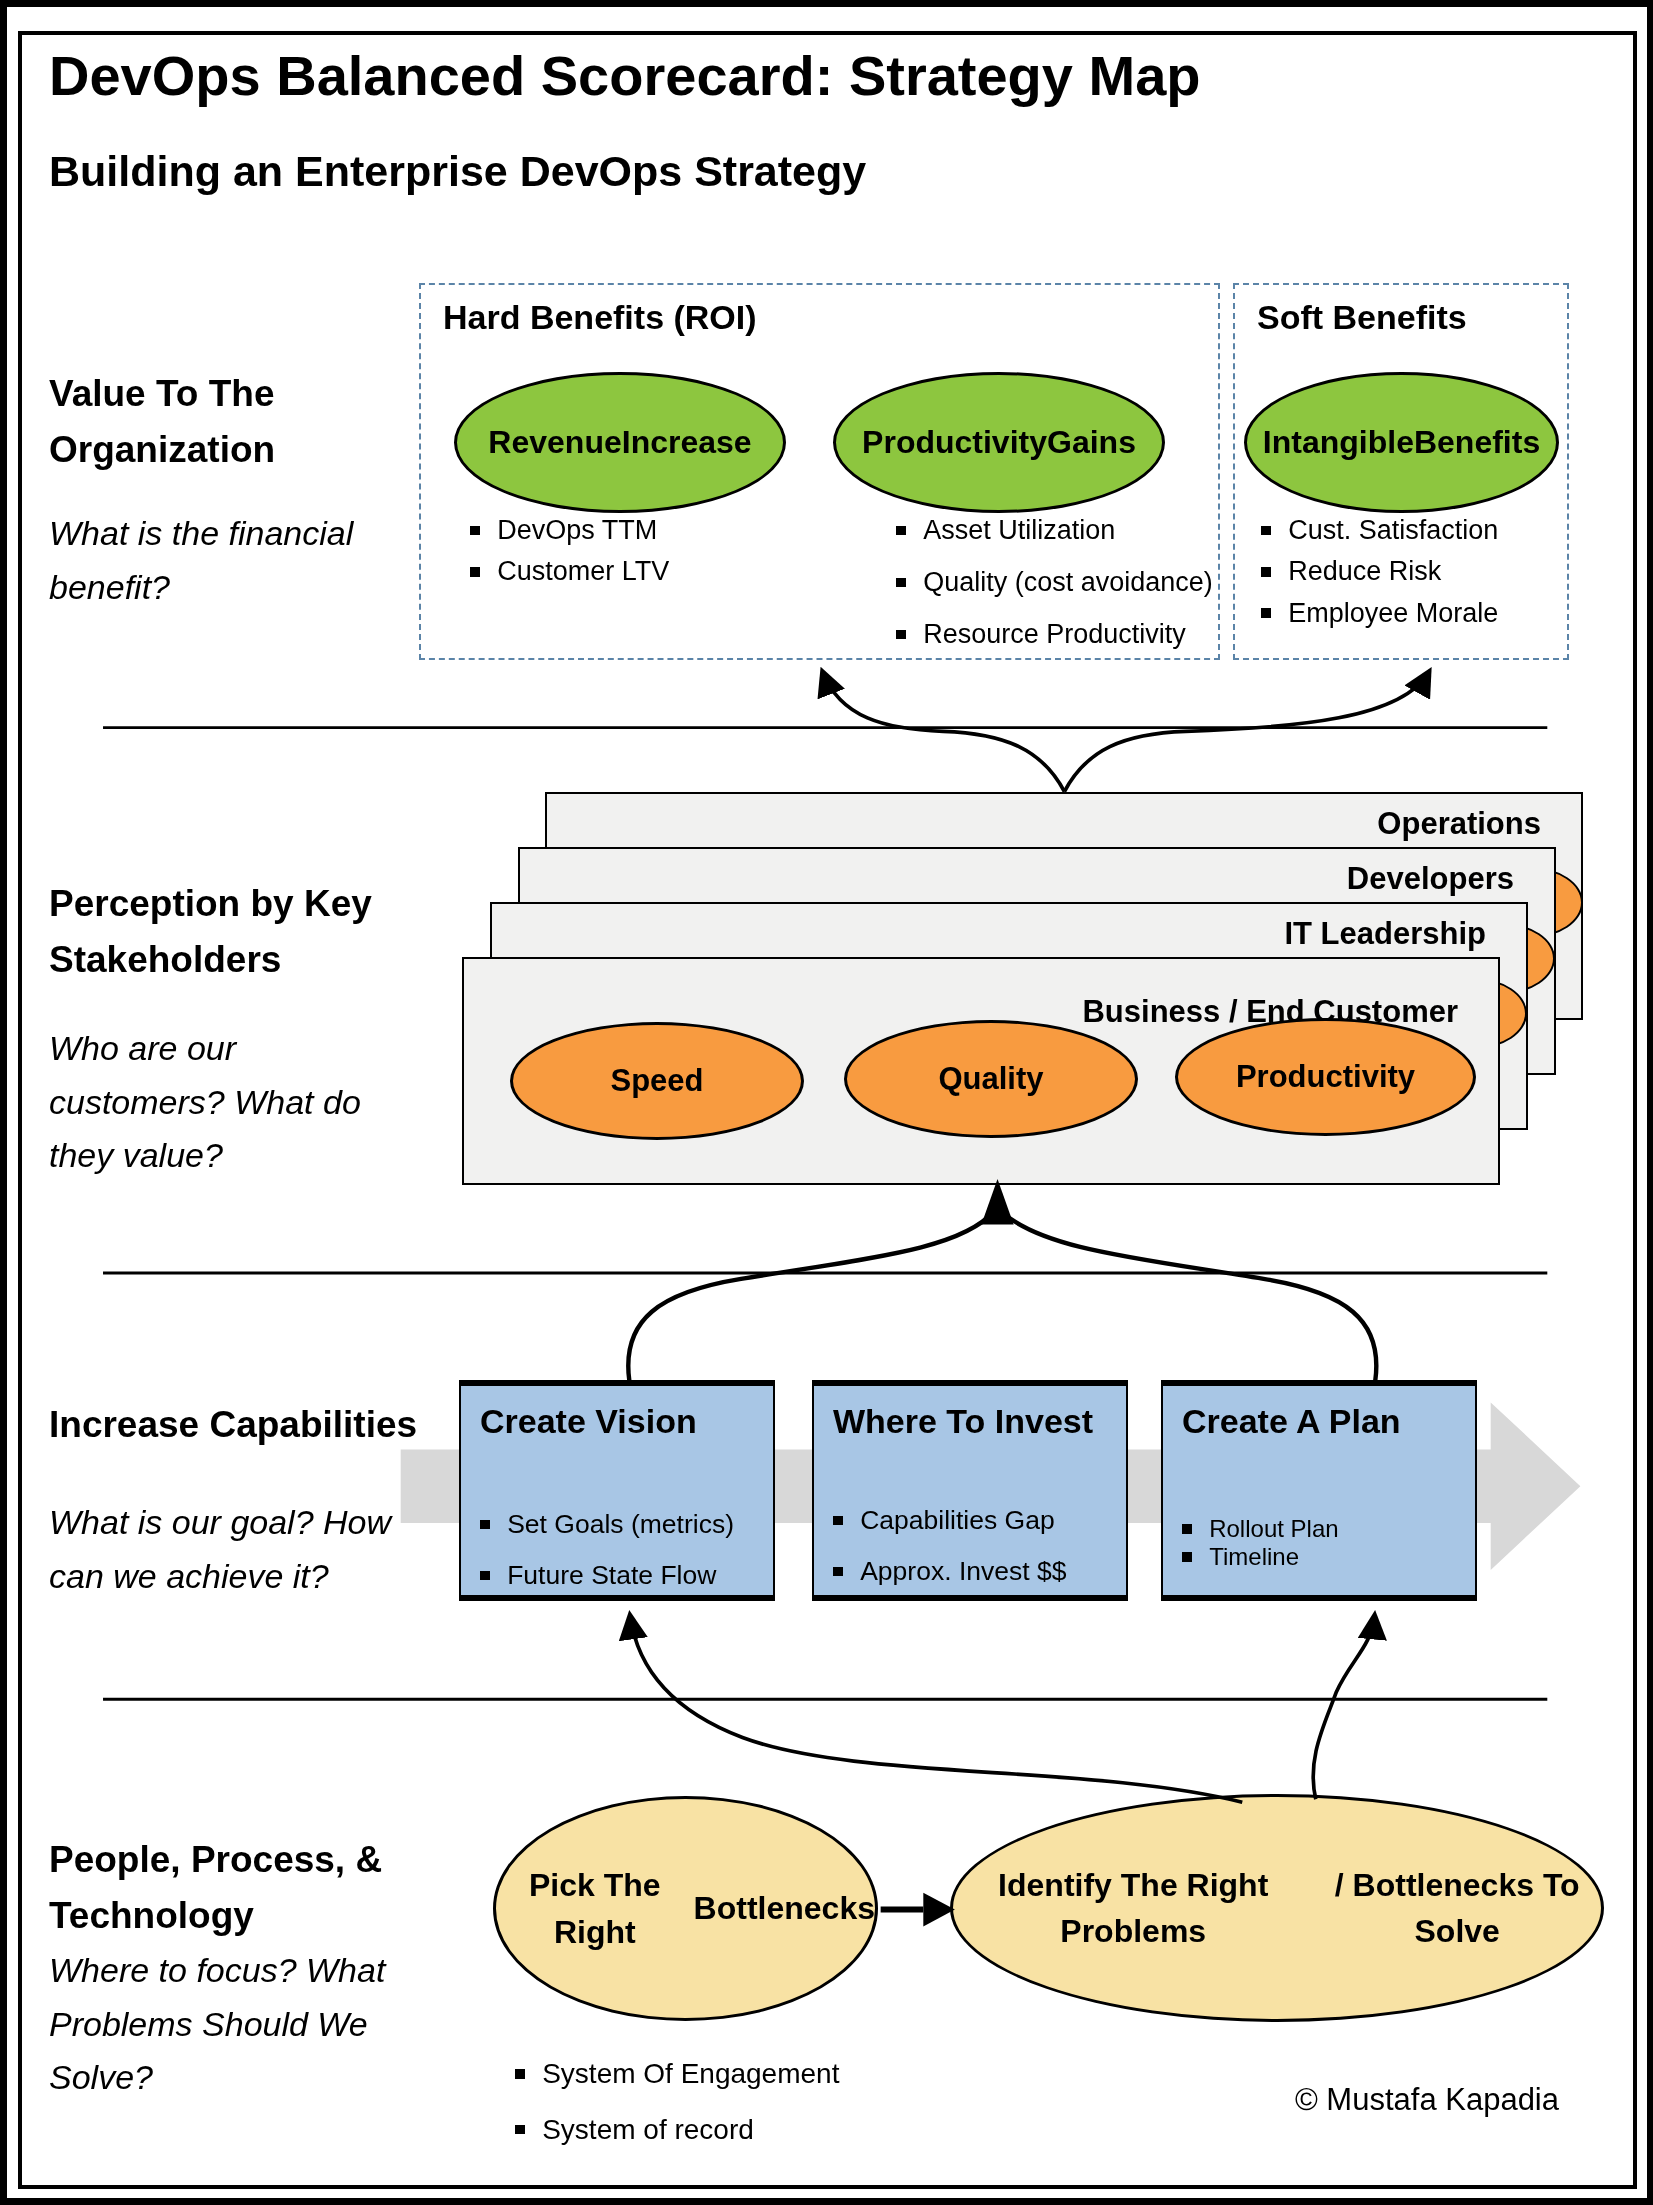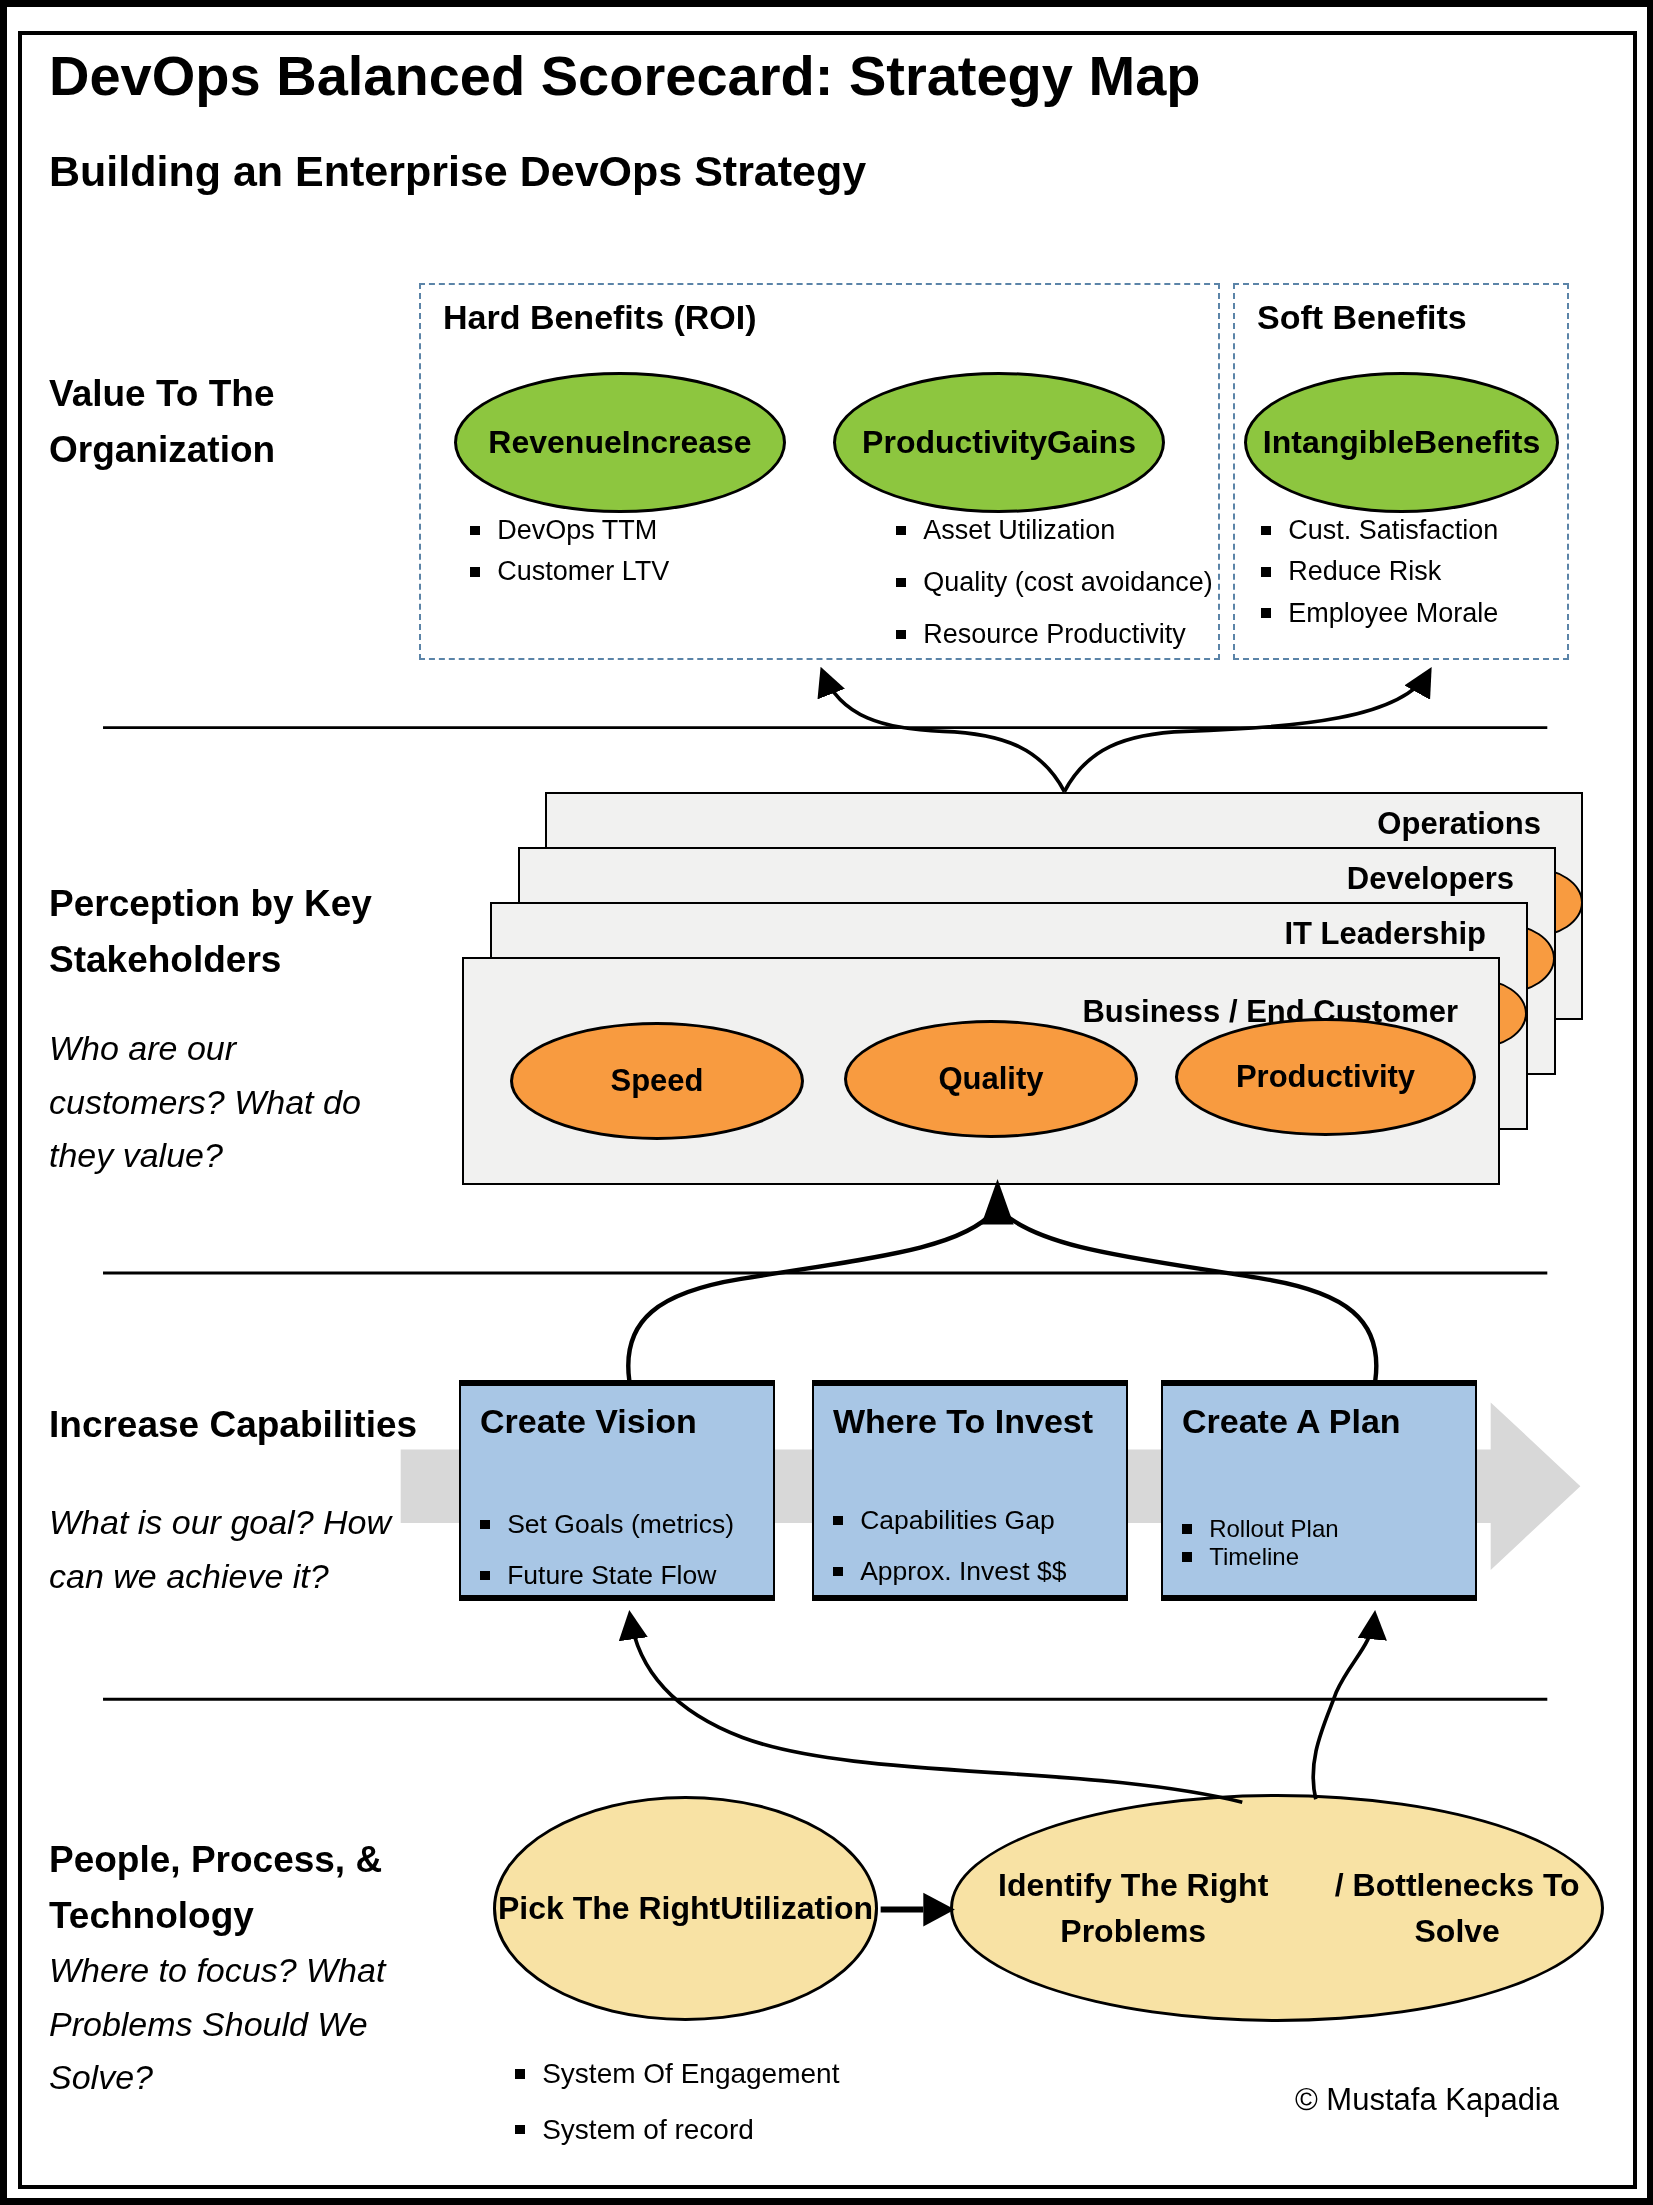--- a/index.html
+++ b/index.html
@@ -40,20 +40,21 @@
     <path d="M545,1972 H2028 V1908 L2150,2022 L2028,2136 V2072 H545 Z" style="fill:var(--arrow_gray)"></path>
     <line x1="140" y1="990" x2="2105" y2="990" stroke="#000" stroke-width="4"></line>
     <line x1="140" y1="1732" x2="2105" y2="1732" stroke="#000" stroke-width="4"></line>
     <line x1="140" y1="2312" x2="2105" y2="2312" stroke="#000" stroke-width="4"></line>
   </svg>
 
   <div class="title" style="left:49px;top:43px;font-size:56px">DevOps Balanced Scorecard: Strategy Map</div>
   <div class="title" style="left:49px;top:147px;font-size:43px">Building an Enterprise DevOps Strategy</div>
 
   <div class="sec-head" style="left:49px;top:366px;width:272px">Value To The Organization</div>
+  <div class="sec-q" style="left:49px;top:507px;width:345px">What is the financial benefit?</div>
 
   <div class="sec-head" style="left:49px;top:876px;width:334px">Perception by Key Stakeholders</div>
   <div class="sec-q" style="left:49px;top:1022px;width:371px">Who are our customers? What do they value?</div>
 
   <div class="sec-head" style="left:49px;top:1397px;width:390px">Increase Capabilities</div>
   <div class="sec-q" style="left:49px;top:1496px;width:382px">What is our goal?  How can we achieve it?</div>
 
   <div class="sec-head" style="left:49px;top:1832px;width:334px">People, Process, &amp; Technology</div>
   <div class="sec-q" style="left:49px;top:1944px;width:345px">Where to focus? What Problems Should We Solve?</div>
 
@@ -179,21 +180,21 @@
         </div>
       <div class="brow">
           <span class="bsq"></span>
           <span class="btxt">Timeline</span>
         </div>
     </div>
   </div>
 
   <div class="ell yellow" style="left:493px;top:1796px;width:385px;height:225px">
     <div>Pick The Right</div>
-    <div>Utilization</div>
+    <div>Bottlenecks</div>
   </div>
   <div class="ell yellow" style="left:950px;top:1794px;width:654px;height:228px">
     <div>Identify The Right Problems</div>
     <div>/ Bottlenecks To Solve</div>
   </div>
 
   <div class="bullets" style="left:515px;top:2058px;font-size:28px;gap:23.5px">
     <div class="brow">
         <span class="bsq"></span>
         <span class="btxt">System Of Engagement</span>

